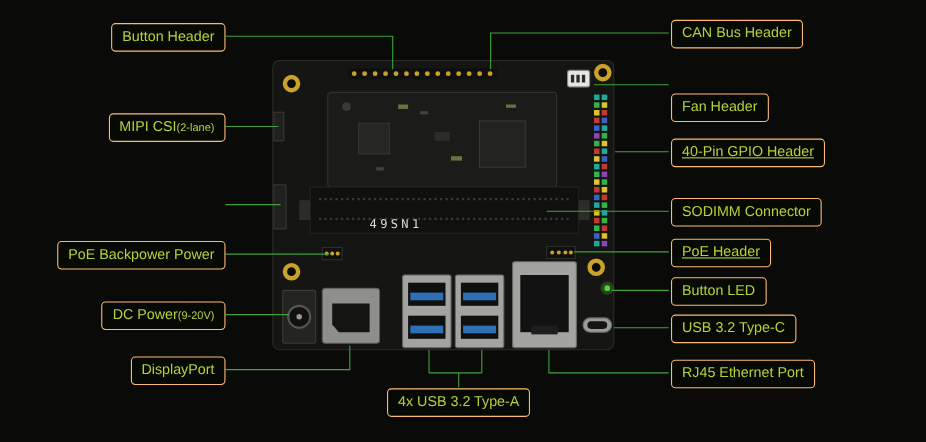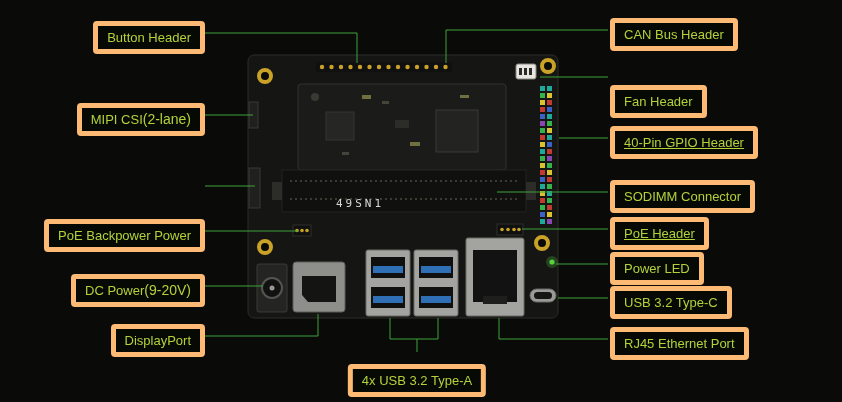--- a/index.html
+++ b/index.html
@@ -2,25 +2,25 @@
 <html><head>
 <meta charset="utf-8">
 <style>
   html,body{margin:0;padding:0;background:#0a0a08;}
   .stage{
     position:relative;width:842px;height:402px;background:#0a0a08;
     overflow:hidden;font-family:"Liberation Sans",sans-serif;
   }
   svg.underlay{position:absolute;left:0;top:0;}
   .label{
-    position:absolute;border:5px solid #fdba74;border-radius:4px;
+    position:absolute;border:1px solid #fdba74;border-radius:4px;
     padding:3px 9px;color:#b2d23a;font-size:13px;line-height:16px;
     white-space:nowrap;background:rgba(5,8,4,0.6);
   }
-  .label .suffix{font-size:14px;}
+  .label .suffix{font-size:10px;}
   .label.bottom{transform:translateX(-50%);}
 </style>
 </head>
 <body>
 
 <div class="stage">
 
   <svg class="underlay" width="842" height="402" viewBox="0 0 842 402">
 
     <g>
@@ -217,41 +217,41 @@
   <div class="label" style="top:219px;right:637px;">
     <span class="main">PoE Backpower Power</span><span class="suffix"></span>
   </div>
   <div class="label" style="top:274px;right:637px;">
     <span class="main">DC Power</span><span class="suffix">(9-20V)</span>
   </div>
   <div class="label" style="top:324px;right:637px;">
     <span class="main">DisplayPort</span><span class="suffix"></span>
   </div>
 
-  <div class="label bottom" style="top:364px;left:417px;">
+  <div class="label bottom" style="top:353px;left:417px;">
     <span class="main">4x USB 3.2 Type-A</span><span class="suffix"></span>
   </div>
 
   <div class="label" style="top:18px;left:610px;">
     <span class="main">CAN Bus Header</span><span class="suffix"></span>
   </div>
   <div class="label" style="top:65px;left:610px;margin-top:20px;">
     <span class="main">Fan Header</span><span class="suffix"></span>
   </div>
   <div class="label" style="top:126px;left:610px;text-decoration:underline;">
     <span class="main">40-Pin GPIO Header</span><span class="suffix"></span>
   </div>
   <div class="label" style="top:180px;left:610px;">
     <span class="main">SODIMM Connector</span><span class="suffix"></span>
   </div>
   <div class="label" style="top:217px;left:610px;text-decoration:underline;">
     <span class="main">PoE Header</span><span class="suffix"></span>
   </div>
   <div class="label" style="top:252px;left:610px;">
-    <span class="main">Power LED</span><span class="suffix"></span>
+    <span class="main">Button LED</span><span class="suffix"></span>
   </div>
   <div class="label" style="top:286px;left:610px;">
     <span class="main">USB 3.2 Type-C</span><span class="suffix"></span>
   </div>
   <div class="label" style="top:327px;left:610px;">
     <span class="main">RJ45 Ethernet Port</span><span class="suffix"></span>
   </div>
 
 </div>
 

